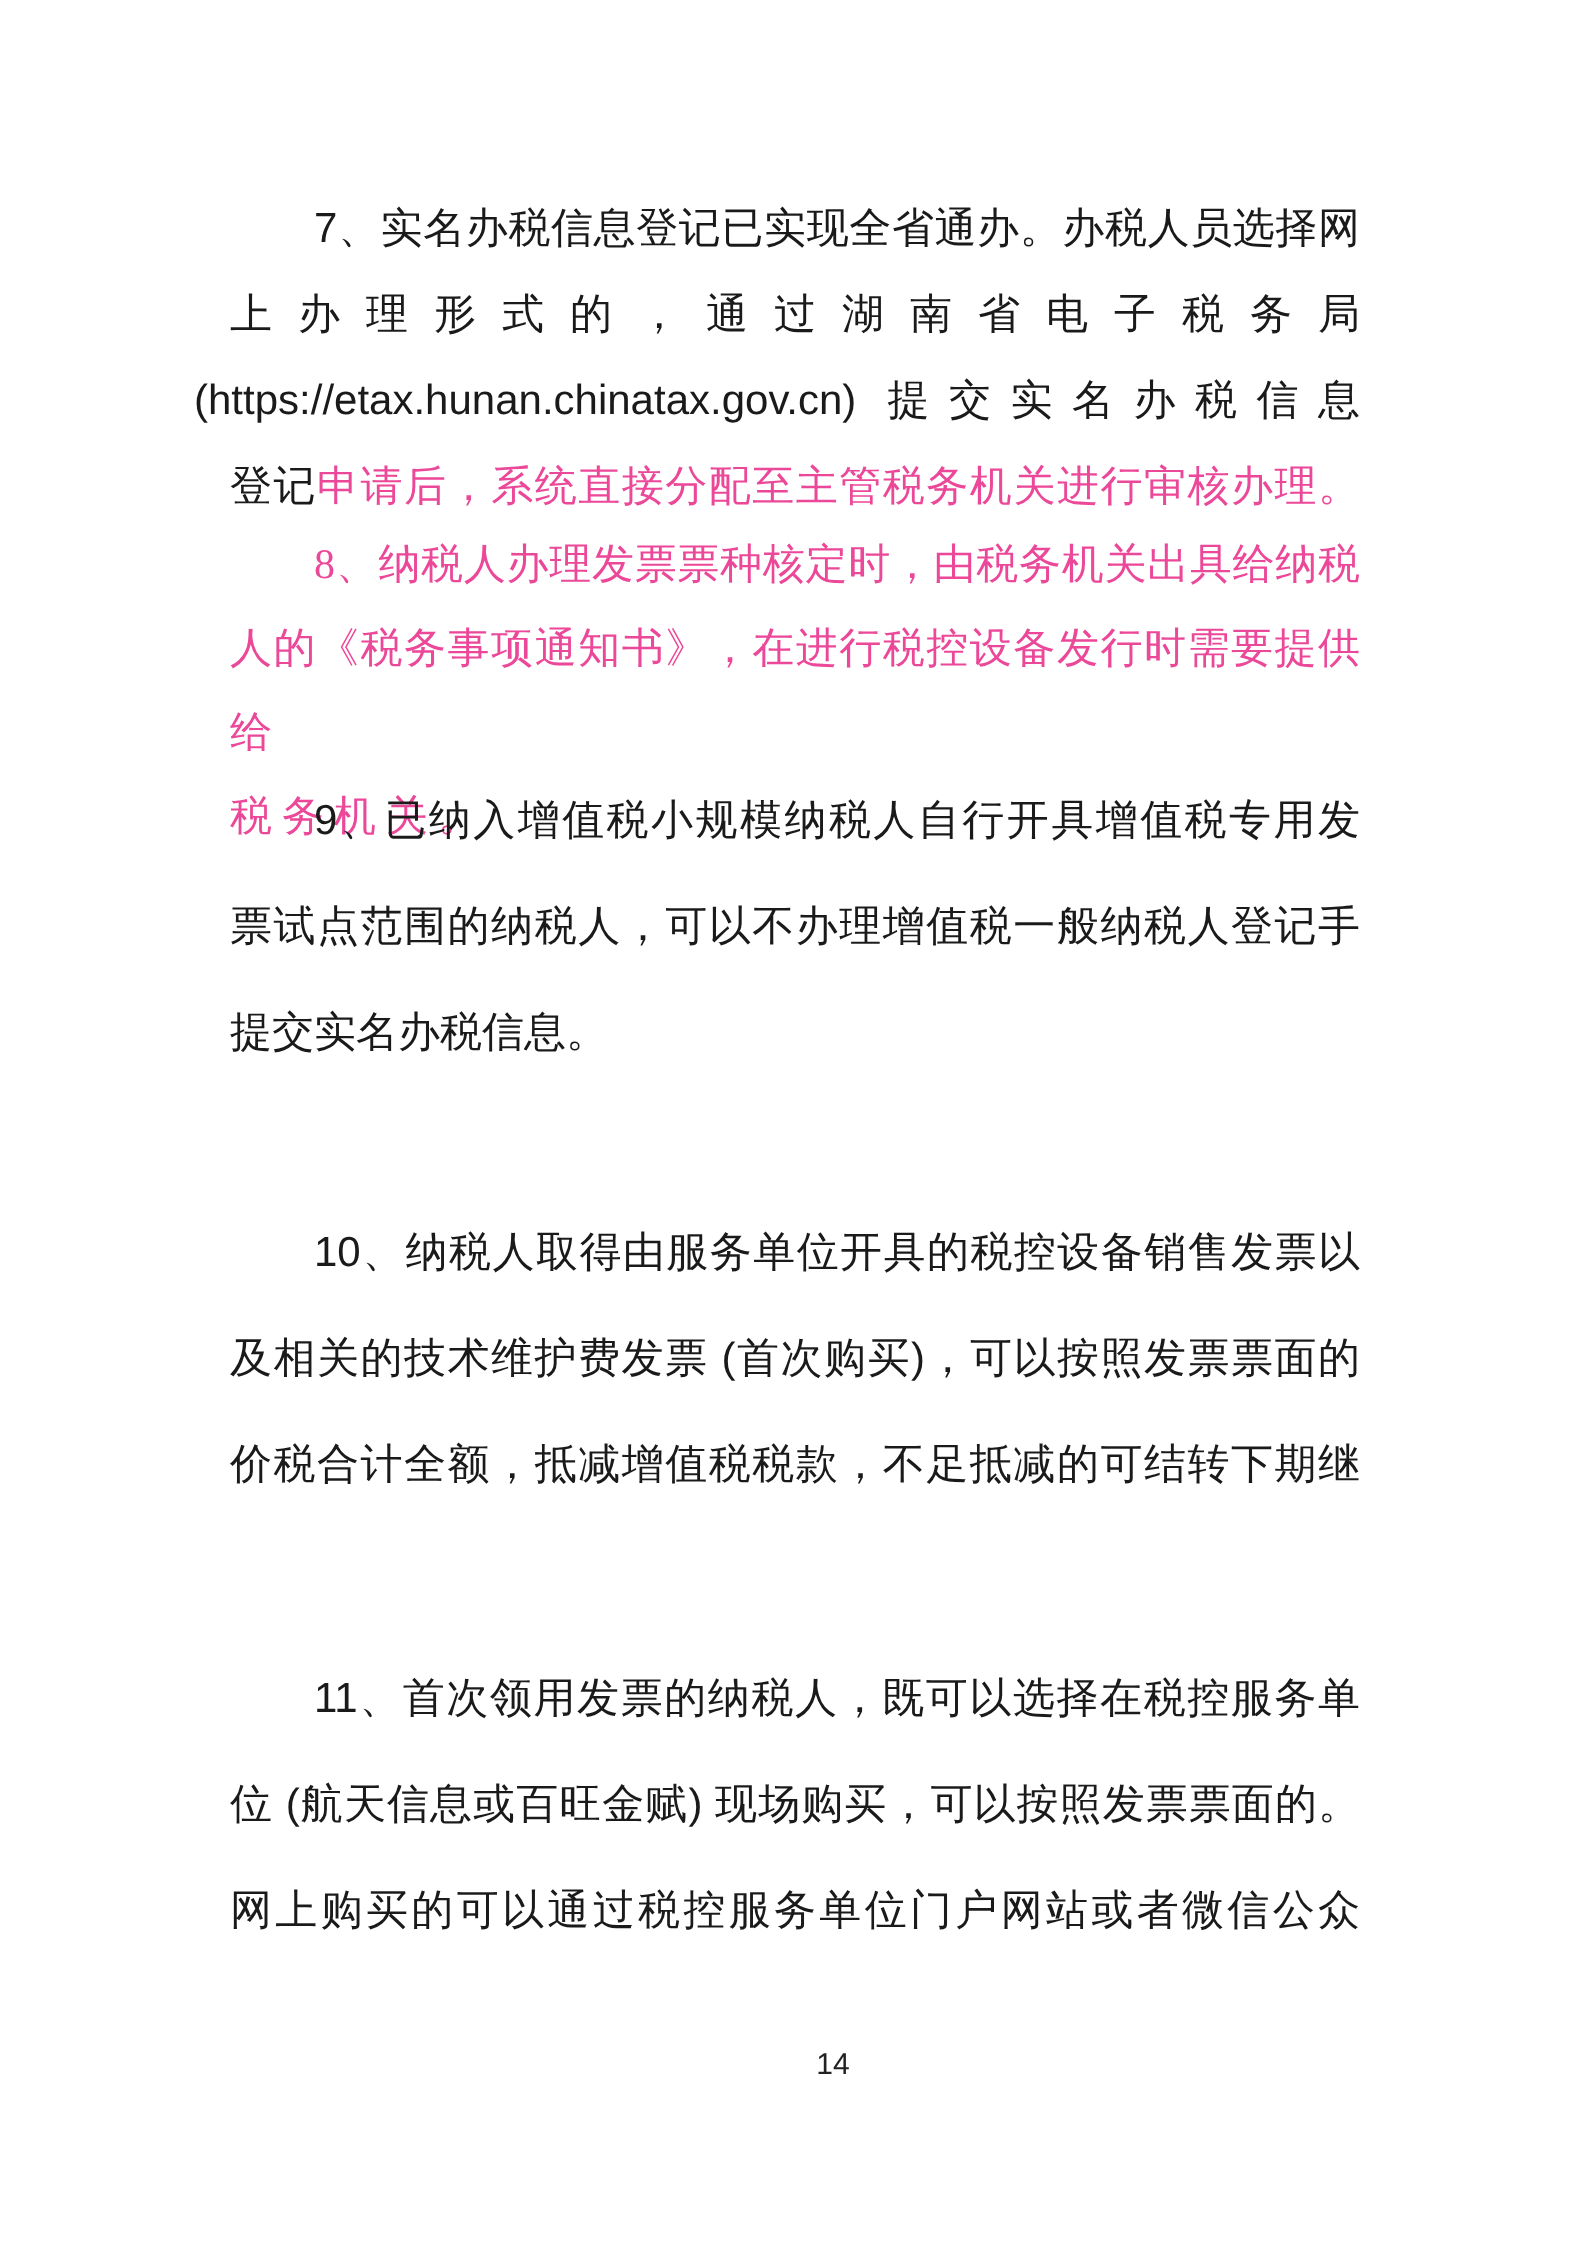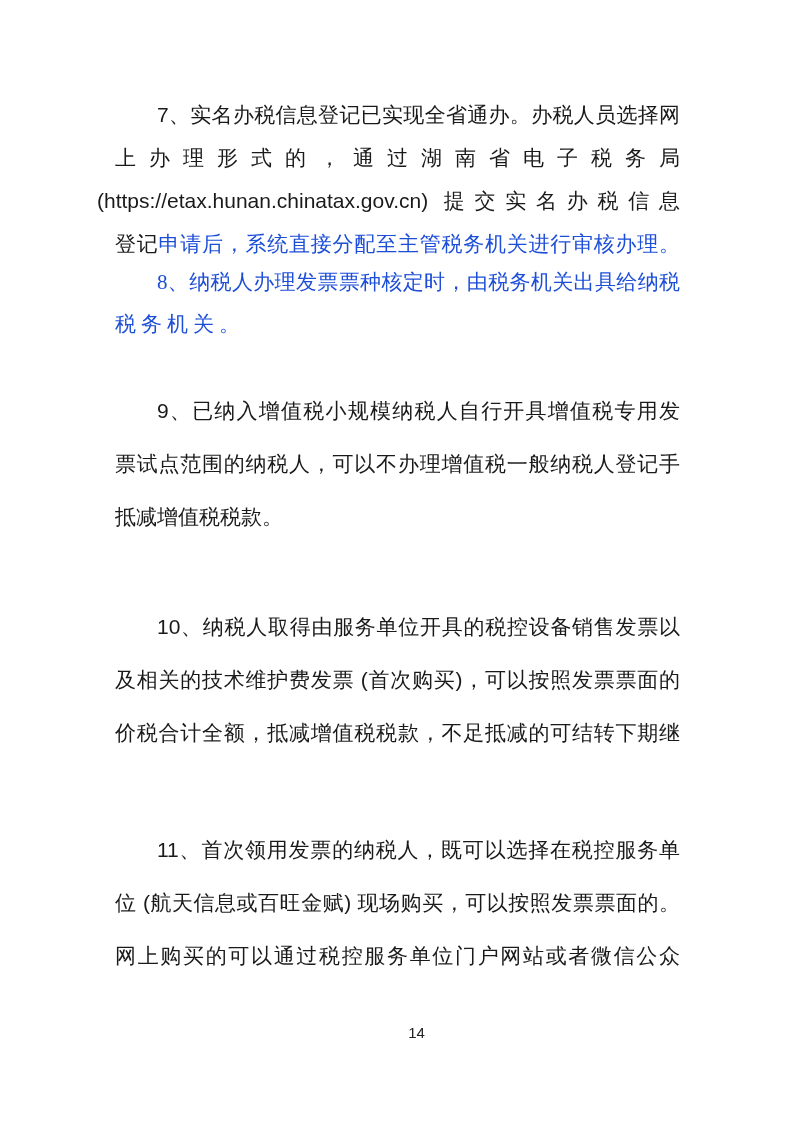--- a/index.html
+++ b/index.html
@@ -25,21 +25,21 @@
   .line{
     text-align:justify;
     text-align-last:justify;
   }
   .line.end{text-align-last:left;}
   .first{text-indent:42px;}
   .outdent{margin-left:-18px;}
   .hei{font-family:"Liberation Sans","DejaVu Sans",sans-serif;}
   .kai{
     font-family:"Liberation Serif","DejaVu Serif",serif;
-    color:#1d4ed8;
+    color:#ec4899;
   }
   .kai-spaced{letter-spacing:5px;}
   .pagenum{
     position:absolute;
     top:1024px;left:0;
     width:793px;
     text-align:center;
     font-size:15px;
     line-height:18px;
     color:#222222;
@@ -54,27 +54,28 @@
 
   <div class="para p7">
     <div class="line first hei">7、实名办税信息登记已实现全省通办。办税人员选择网</div>
     <div class="line hei">上办理形式的，通过湖南省电子税务局</div>
     <div class="line hei outdent">(https://etax.hunan.chinatax.gov.cn) 提交实名办税信息</div>
     <div class="line"><span class="hei">登记</span><span class="kai">申请后，系统直接分配至主管税务机关进行审核办理。</span></div>
   </div>
 
   <div class="para p8 kai">
     <div class="line first">8、纳税人办理发票票种核定时，由税务机关出具给纳税</div>
+    <div class="line">人的《税务事项通知书》，在进行税控设备发行时需要提供给</div>
     <div class="line end kai-spaced">税务机关。</div>
   </div>
 
   <div class="para p9 hei">
     <div class="line first">9、已纳入增值税小规模纳税人自行开具增值税专用发</div>
     <div class="line">票试点范围的纳税人，可以不办理增值税一般纳税人登记手</div>
-    <div class="line end">抵减增值税税款。</div>
+    <div class="line end">提交实名办税信息。</div>
   </div>
 
   <div class="para p10 hei">
     <div class="line first">10、纳税人取得由服务单位开具的税控设备销售发票以</div>
     <div class="line">及相关的技术维护费发票 (首次购买)，可以按照发票票面的</div>
     <div class="line">价税合计全额，抵减增值税税款，不足抵减的可结转下期继</div>
   </div>
 
   <div class="para p11 hei">
     <div class="line first">11、首次领用发票的纳税人，既可以选择在税控服务单</div>

